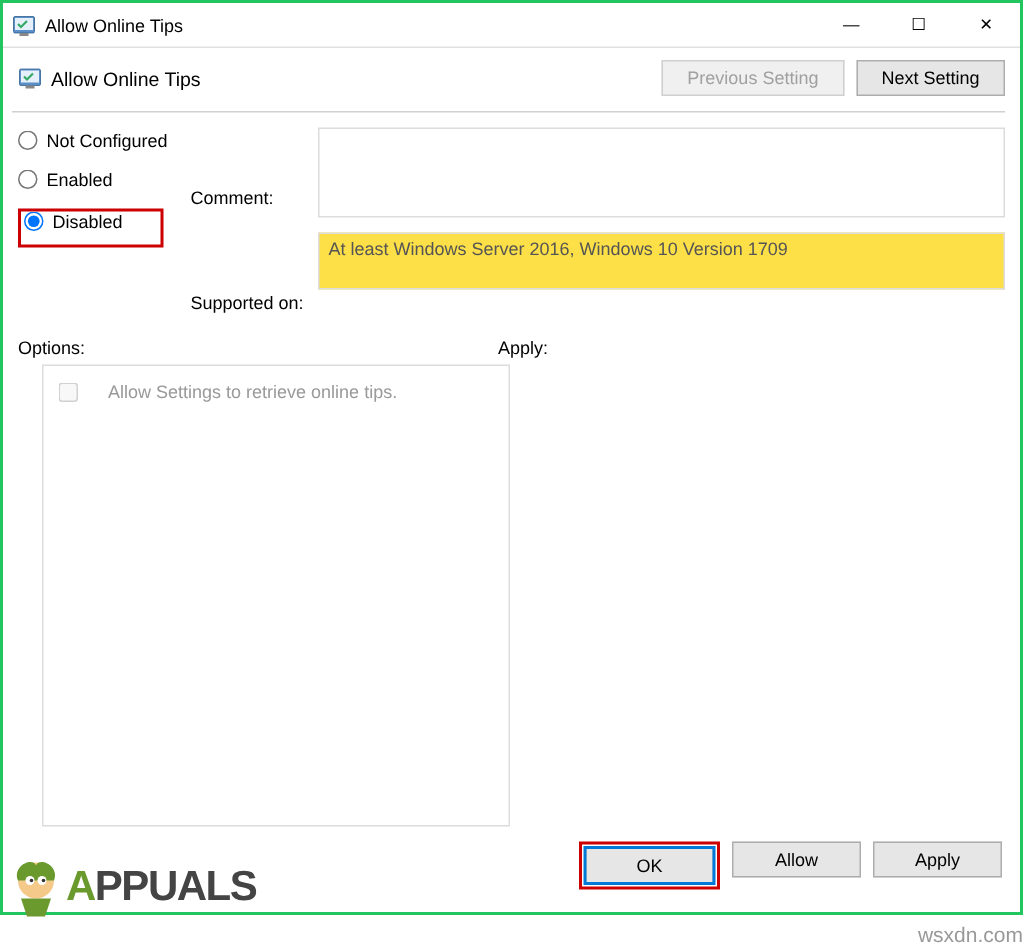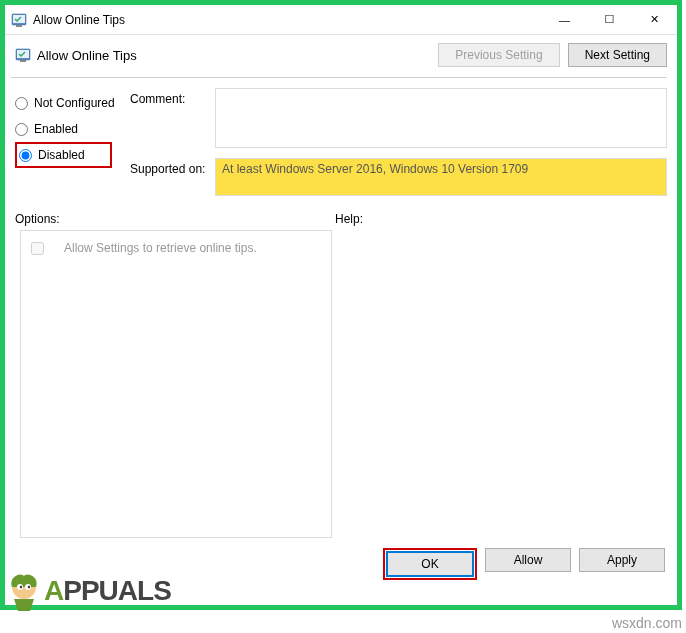--- a/index.html
+++ b/index.html
@@ -12,21 +12,21 @@
       font-size: 12px;
       background: #fff;
       width: 686px;
       height: 633px;
       overflow: hidden;
       position: relative;
     }
     .window {
       width: 682px;
       height: 610px;
-      border: 5px solid #22c55e;
+      border: 2px solid #22c55e;
       background: #fff;
     }
     .titlebar {
       display: flex;
       align-items: center;
       height: 30px;
       border-bottom: 1px solid #e0e0e0;
       padding-left: 6px;
     }
     .titlebar-icon {
@@ -91,21 +91,21 @@
     .config-area {
       display: flex;
       padding: 4px 10px 0 10px;
     }
     .radio-col {
       width: 115px;
       padding-top: 2px;
     }
     .radio-item {
       display: flex;
-      align-items: center;
+      align-items: flex-start;
       height: 26px;
       position: relative;
     }
     .radio-item input[type="radio"] {
       margin-right: 6px;
     }
     .radio-highlight {
       border: 2px solid #c00;
       width: 97px;
       padding-left: 2px;
@@ -114,20 +114,21 @@
       flex: 1;
     }
     .field-row {
       display: flex;
       margin-bottom: 10px;
     }
     .field-label {
       width: 85px;
       padding-top: 4px;
       text-align: left;
+      margin-top: 36px;
     }
     .comment-box {
       flex: 1;
       height: 60px;
       border: 1px solid #dcdcdc;
       padding: 4px;
       font-family: inherit;
       font-size: 12px;
       resize: none;
       overflow-y: scroll;
@@ -148,21 +149,21 @@
       padding: 6px 10px 4px 10px;
     }
     .options-label {
       width: 320px;
     }
     .help-label {
       flex: 1;
     }
     .lower-panes {
       display: flex;
-      padding: 0 15px;
+      padding: 0 26px;
       gap: 10px;
       height: 308px;
     }
     .options-pane, .help-pane {
       border: 1px solid #dcdcdc;
       padding: 10px;
       overflow: auto;
     }
     .options-pane {
       width: 312px;
@@ -293,21 +294,21 @@
         <span class="field-label">Supported on:</span>
         <div class="supported-box">
           <span>At least Windows Server 2016, Windows 10 Version 1709</span>
         </div>
       </div>
     </div>
   </div>
 
   <div class="mid-labels">
     <span class="options-label">Options:</span>
-    <span class="help-label">Help:</span>
+    <span class="help-label">Apply:</span>
   </div>
 
   <div class="lower-panes">
     <div class="options-pane">
       <input type="checkbox" disabled="" style="">
       <span>Allow Settings to retrieve online tips.</span>
     </div>
   </div>
 
   <div class="footer-buttons">

